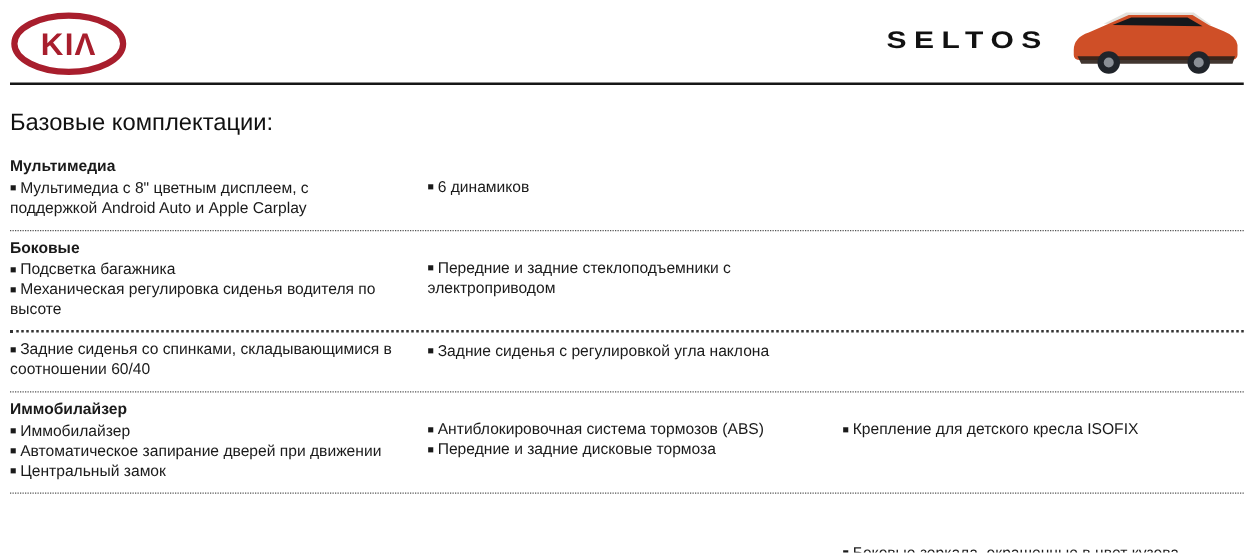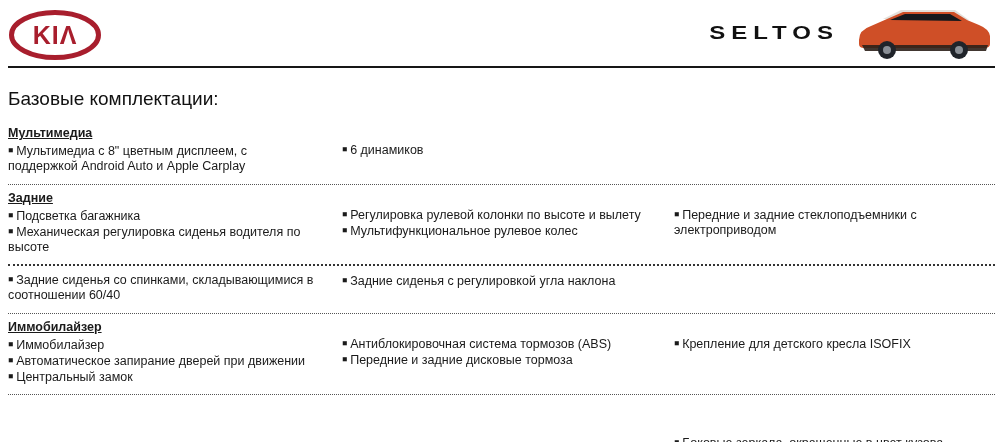--- a/index.html
+++ b/index.html
@@ -19,21 +19,21 @@
   .page-title { font-size:19px; font-weight:400; margin:20px 0 10px 0; color:#111; }
 
   
   .row { display:grid; grid-template-columns:334px 332px auto; padding:6px 0 9px 0;
     border-bottom:1px dotted #555; }
   .row:nth-child(2), .row:nth-child(5) { border-bottom:2px dotted #333; }
   .col { padding-right:22px; }
   .col:nth-child(2), .col:nth-child(3) { padding-top:16px; }
   .row:nth-child(3) .col:nth-child(2), .row:nth-child(3) .col:nth-child(3) { padding-top:1px; }
   .row:nth-child(5) { padding-top:24px; }
-  .sec-title { font-size:12.5px; font-weight:700; margin-bottom:3px;text-decoration:underline; }
+  .sec-title { font-size:12.5px; font-weight:700; margin-bottom:3px; }
   .item { font-size:12.5px; line-height:15.5px; }
   .blt { font-size:8.5px; vertical-align:1.5px; margin-right:3px; }
 </style>
 </head>
 <body>
 
 <div class="page">
 
   <div class="header">
     <svg class="kia-logo" viewBox="0 0 94 52">
@@ -62,27 +62,23 @@
           <div class="sec-title">Мультимедиа</div>
           <div class="item"><span class="blt">■</span>Мультимедиа с 8" цветным дисплеем, с поддержкой Android Auto и Apple Carplay</div>
         </div>
         <div class="col">
           <div class="item"><span class="blt">■</span>6 динамиков</div>
         </div>
         <div class="col"></div>
       </div>
       <div class="row">
         <div class="col">
-          <div class="sec-title">Задние</div>
+          <div class="sec-title">Боковые</div>
           <div class="item"><span class="blt">■</span>Подсветка багажника</div>
           <div class="item"><span class="blt">■</span>Механическая регулировка сиденья водителя по высоте</div>
-        </div>
-        <div class="col">
-          <div class="item"><span class="blt">■</span>Регулировка рулевой колонки по высоте и вылету</div>
-          <div class="item"><span class="blt">■</span>Мультифункциональное рулевое колес</div>
         </div>
         <div class="col">
           <div class="item"><span class="blt">■</span>Передние и задние стеклоподъемники с электроприводом</div>
         </div>
       </div>
       <div class="row">
         <div class="col">
           <div class="item"><span class="blt">■</span>Задние сиденья со спинками, складывающимися в соотношении 60/40</div>
         </div>
         <div class="col">

